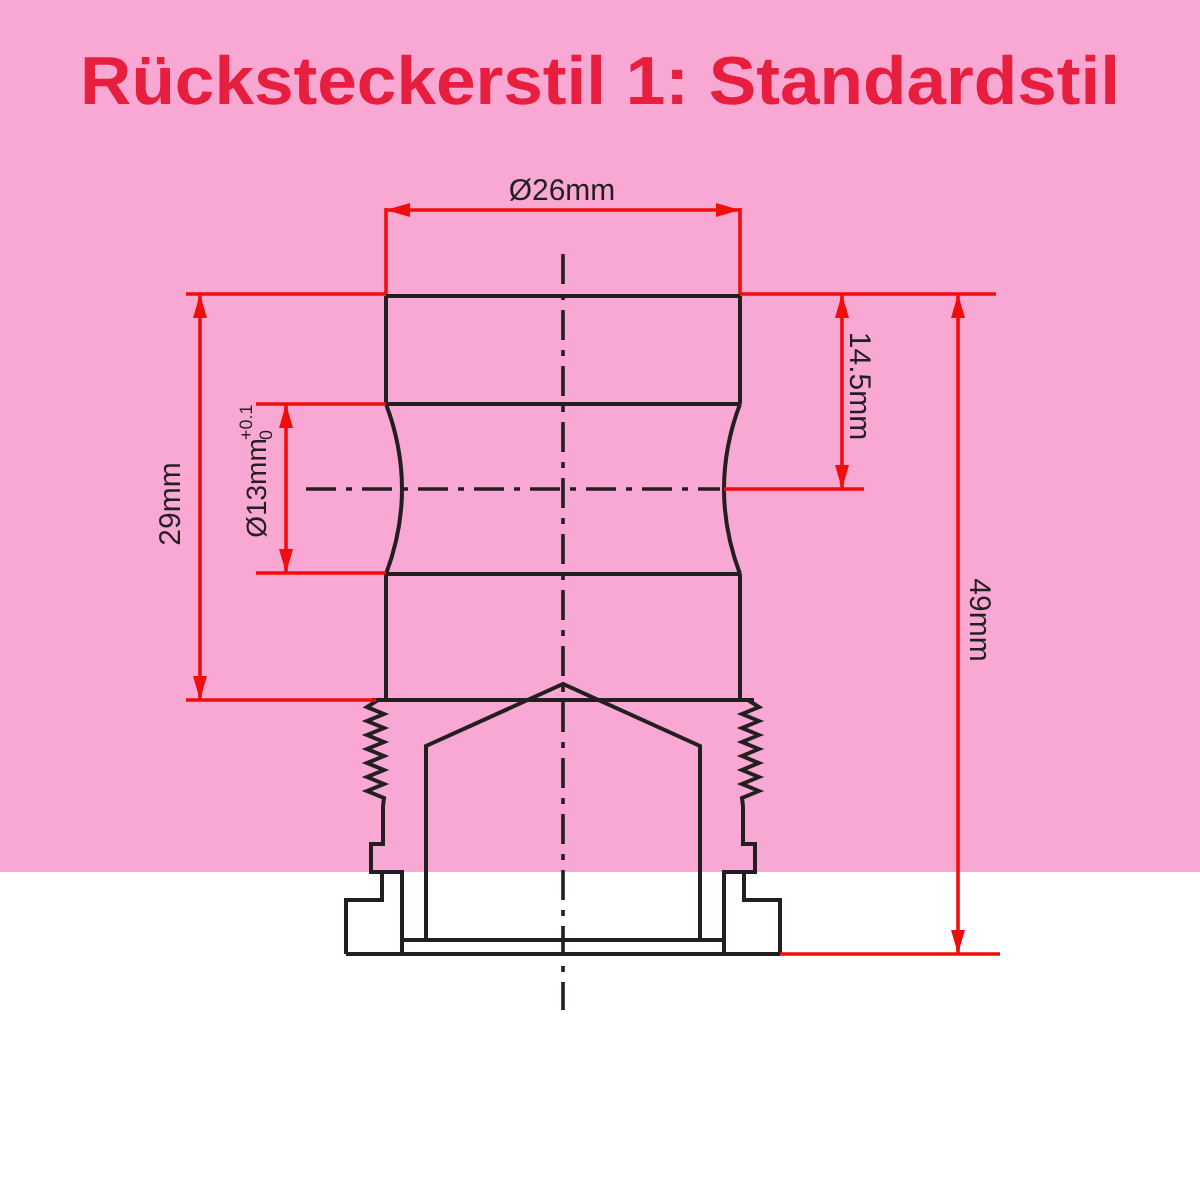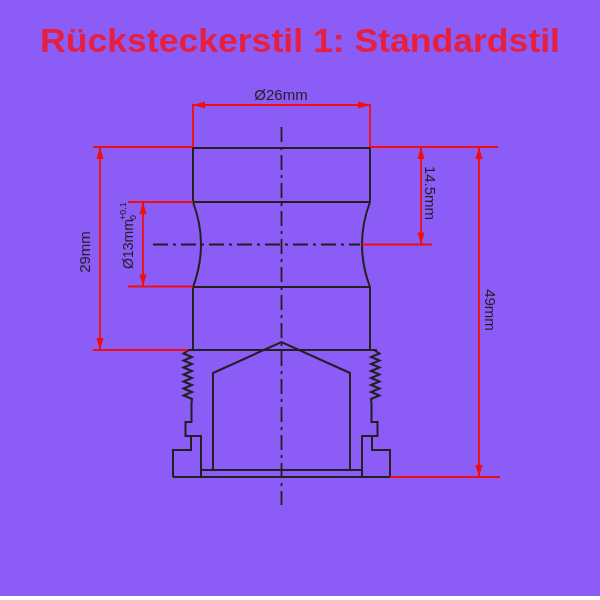--- a/index.html
+++ b/index.html
@@ -7,22 +7,22 @@
     padding: 0;
     background: #ffffff;
     width: 600px;
     height: 600px;
     overflow: hidden;
     font-family: "Liberation Sans", sans-serif;
   }
   .stage {
     position: relative;
     width: 600px;
-    height: 596px;
-    background: #8b5cf6;
+    height: 436px;
+    background: #f9a8d4;
   }
   svg { display: block; }
   .outline {
     stroke: #231f20;
     stroke-width: 2;
     fill: none;
     stroke-linecap: butt;
     stroke-linejoin: miter;
   }
   .centerline {

